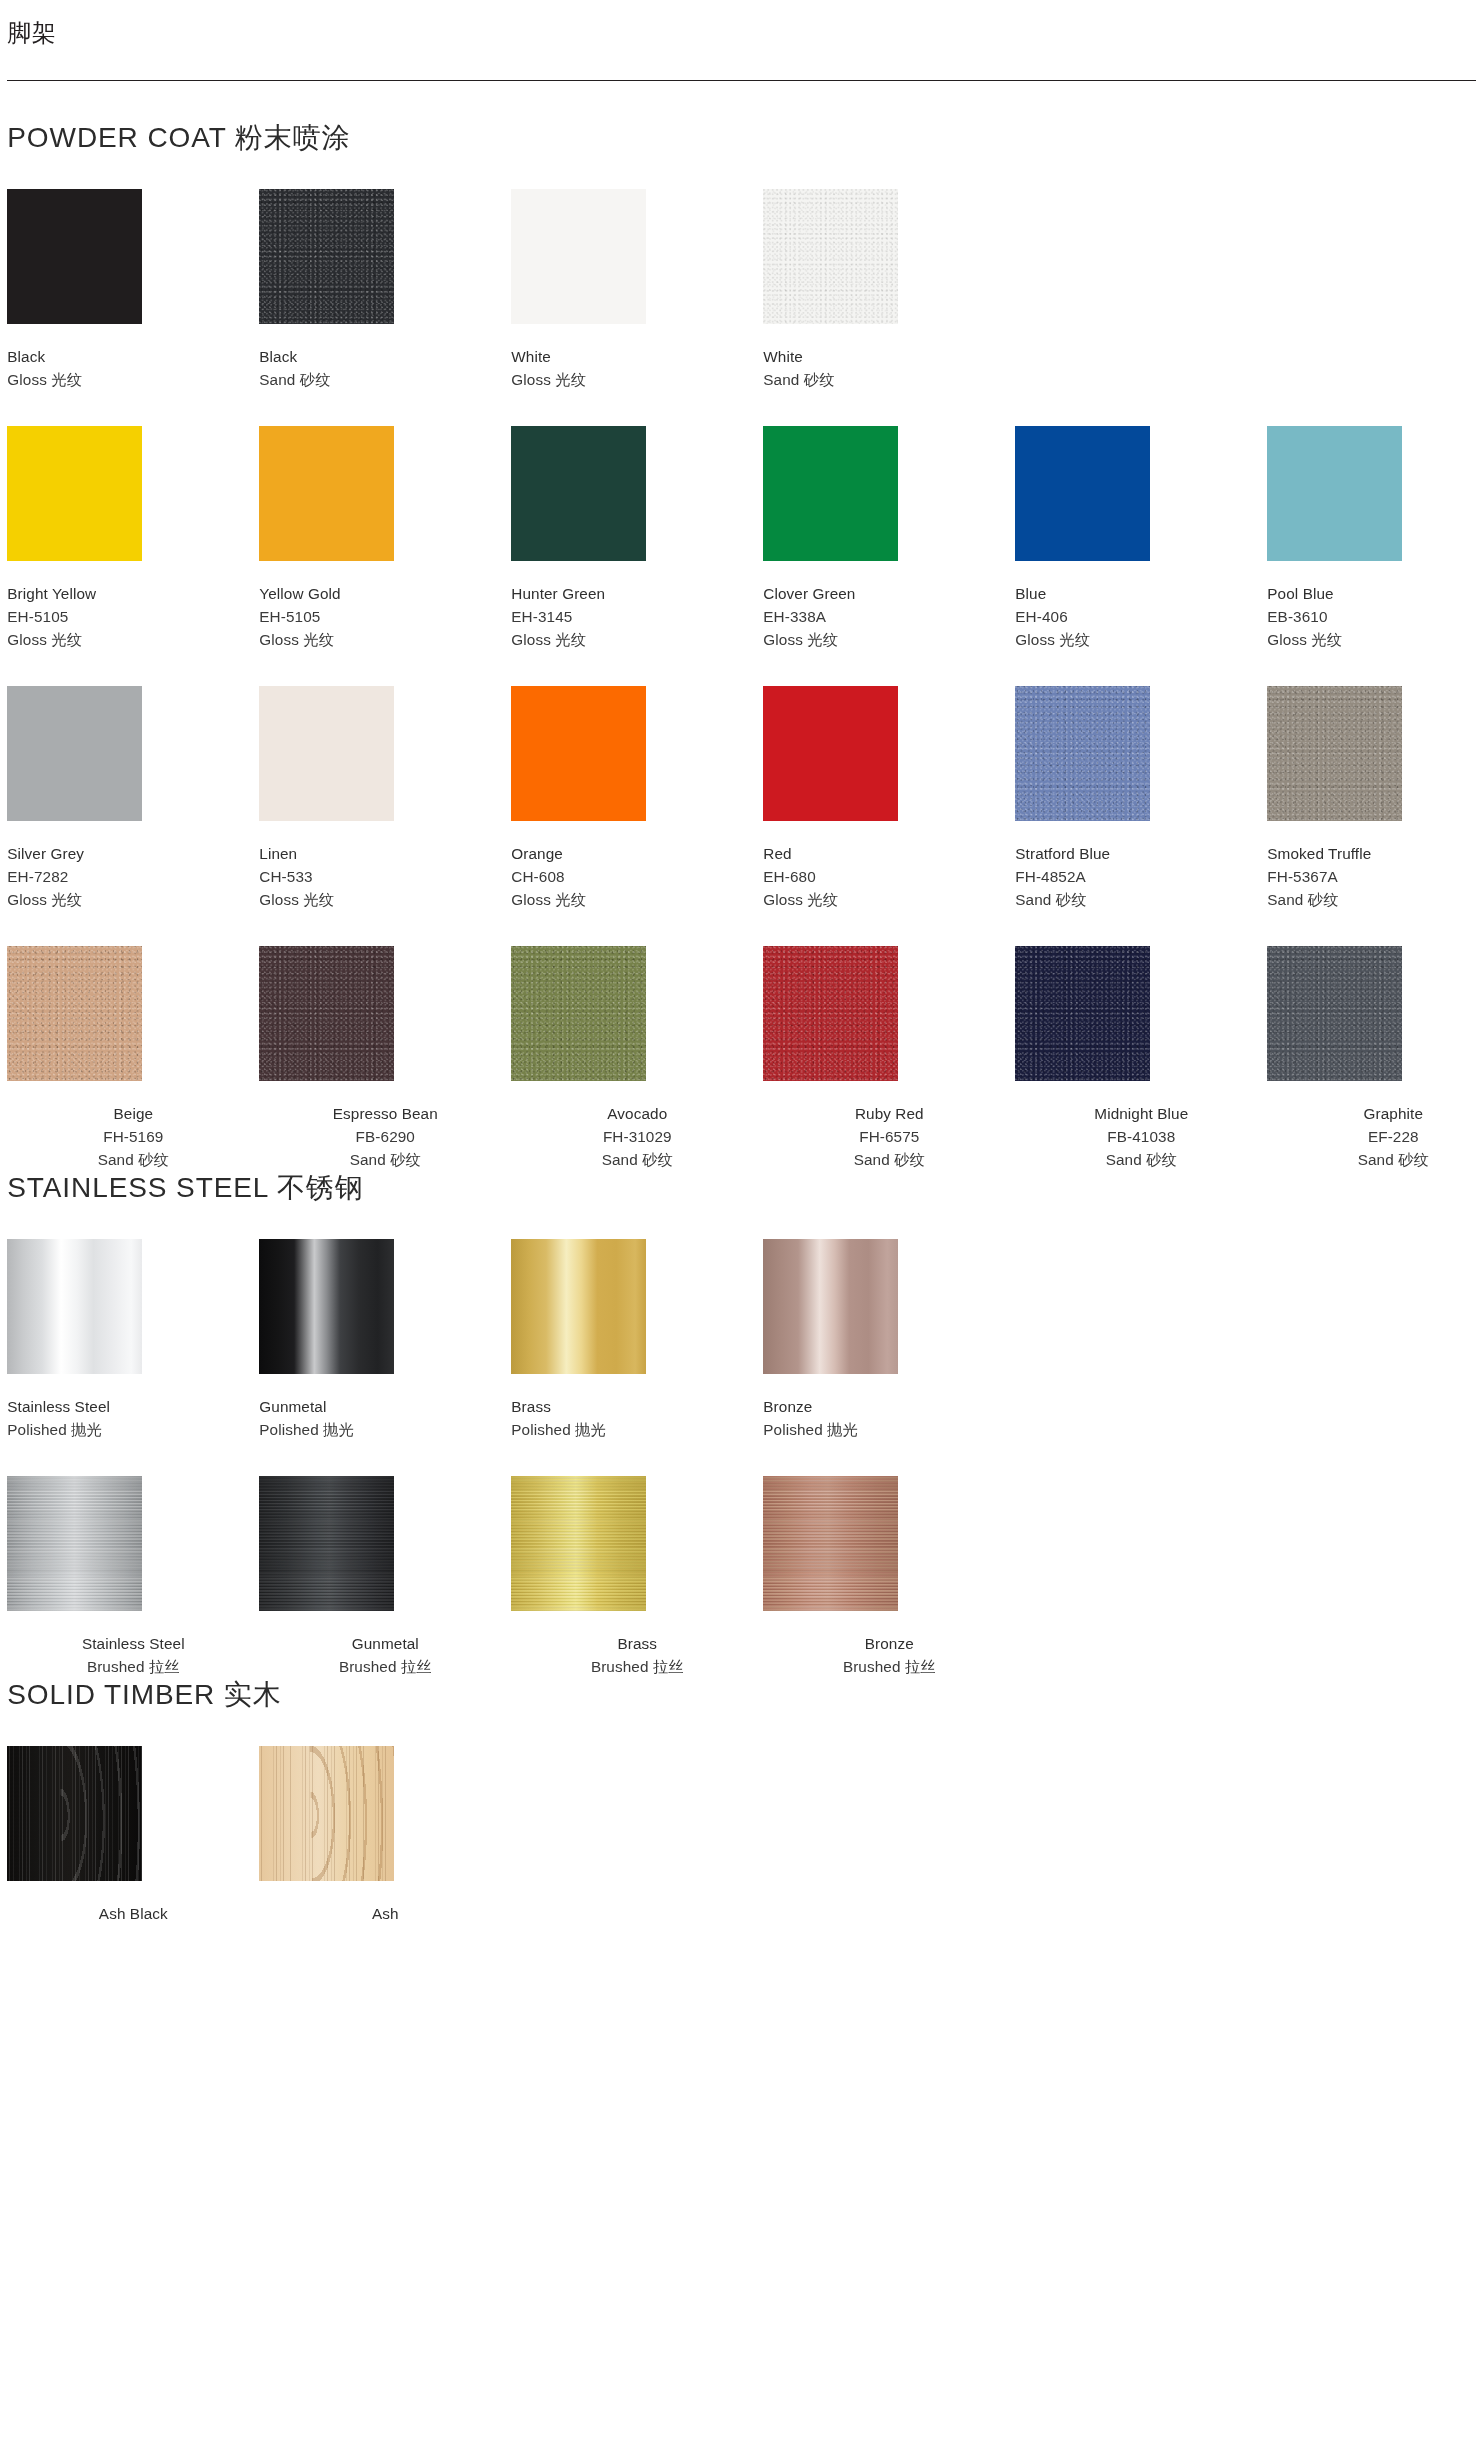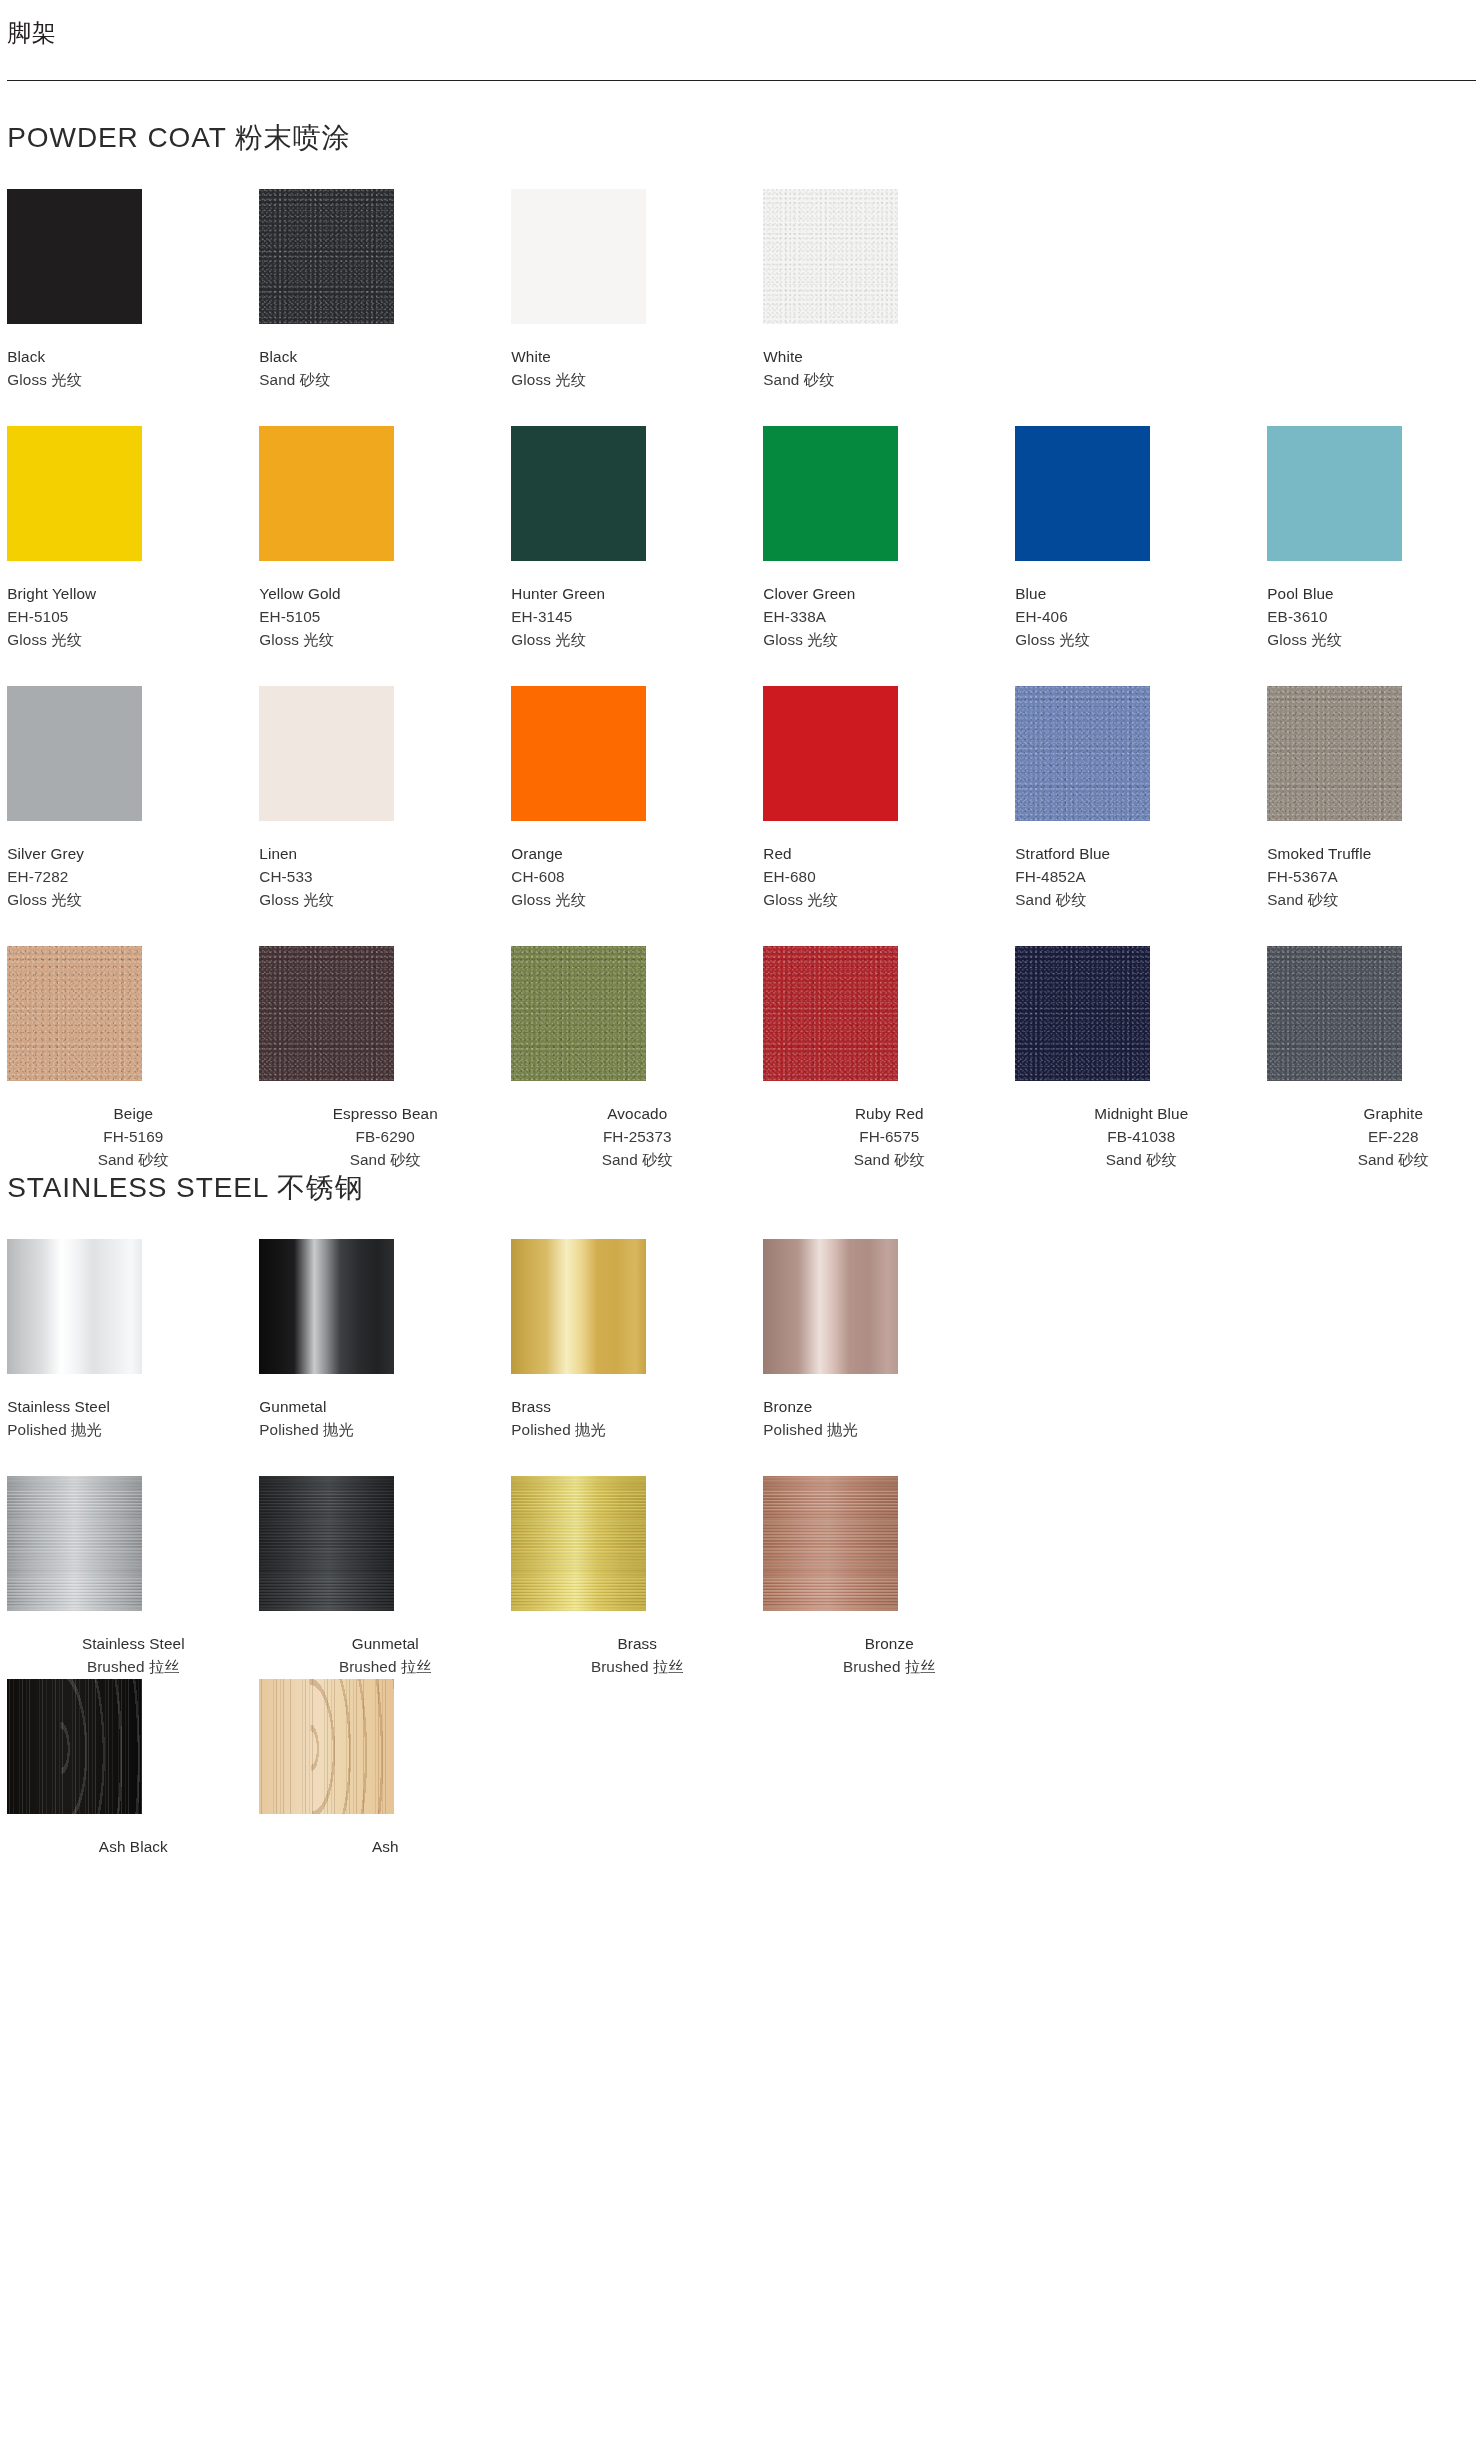--- a/index.html
+++ b/index.html
@@ -305,21 +305,21 @@
                 <div class="caption">
                   <div class="cap-line cap-name">Espresso Bean</div>
                   <div class="cap-line cap-code">FB-6290</div>
                   <div class="cap-line cap-finish">Sand 砂纹</div>
                 </div>
               </div>
               <div class="cell">
                 <div class="swatch tex-sand" style="background: rgb(118, 129, 74);"></div>
                 <div class="caption">
                   <div class="cap-line cap-name">Avocado</div>
-                  <div class="cap-line cap-code">FH-25373</div>
+                  <div class="cap-line cap-code">FH-31029</div>
                   <div class="cap-line cap-finish">Sand 砂纹</div>
                 </div>
               </div>
               <div class="cell">
                 <div class="swatch tex-sand" style="background: rgb(174, 38, 44);"></div>
                 <div class="caption">
                   <div class="cap-line cap-name">Ruby Red</div>
                   <div class="cap-line cap-code">FH-6575</div>
                   <div class="cap-line cap-finish">Sand 砂纹</div>
                 </div>
@@ -402,20 +402,21 @@
                 <div class="swatch tex-brushed" style="background: linear-gradient(90deg, rgb(174, 121, 100) 0%, rgb(187, 136, 114) 18%, rgb(199, 150, 131) 36%, rgb(201, 155, 136) 48%, rgb(189, 138, 118) 66%, rgb(177, 126, 105) 84%, rgb(169, 120, 98) 100%);"></div>
                 <div class="caption">
                   <div class="cap-line cap-name">Bronze</div>
                   <div class="cap-line cap-finish">Brushed 拉丝</div>
                 </div>
               </div>
             </div>
           </div>
         </div>
         <div class="section">
+          <h2 class="section-title">SOLID TIMBER 实木</h2>
           <div class="grid">
             <div class="row">
               <div class="cell">
                 <div class="swatch tex-wood-dark" style="background: linear-gradient(90deg, rgb(14, 13, 12) 0%, rgb(22, 21, 20) 24%, rgb(27, 25, 23) 46%, rgb(20, 19, 18) 66%, rgb(15, 14, 13) 86%, rgb(11, 10, 10) 100%);"></div>
                 <div class="caption">
                   <div class="cap-line cap-name">Ash Black</div>
                 </div>
               </div>
               <div class="cell">
                 <div class="swatch tex-wood" style="background: linear-gradient(90deg, rgb(230, 199, 156) 0%, rgb(236, 211, 174) 22%, rgb(240, 220, 189) 44%, rgb(236, 212, 172) 62%, rgb(233, 205, 160) 80%, rgb(228, 195, 150) 100%);"></div>

